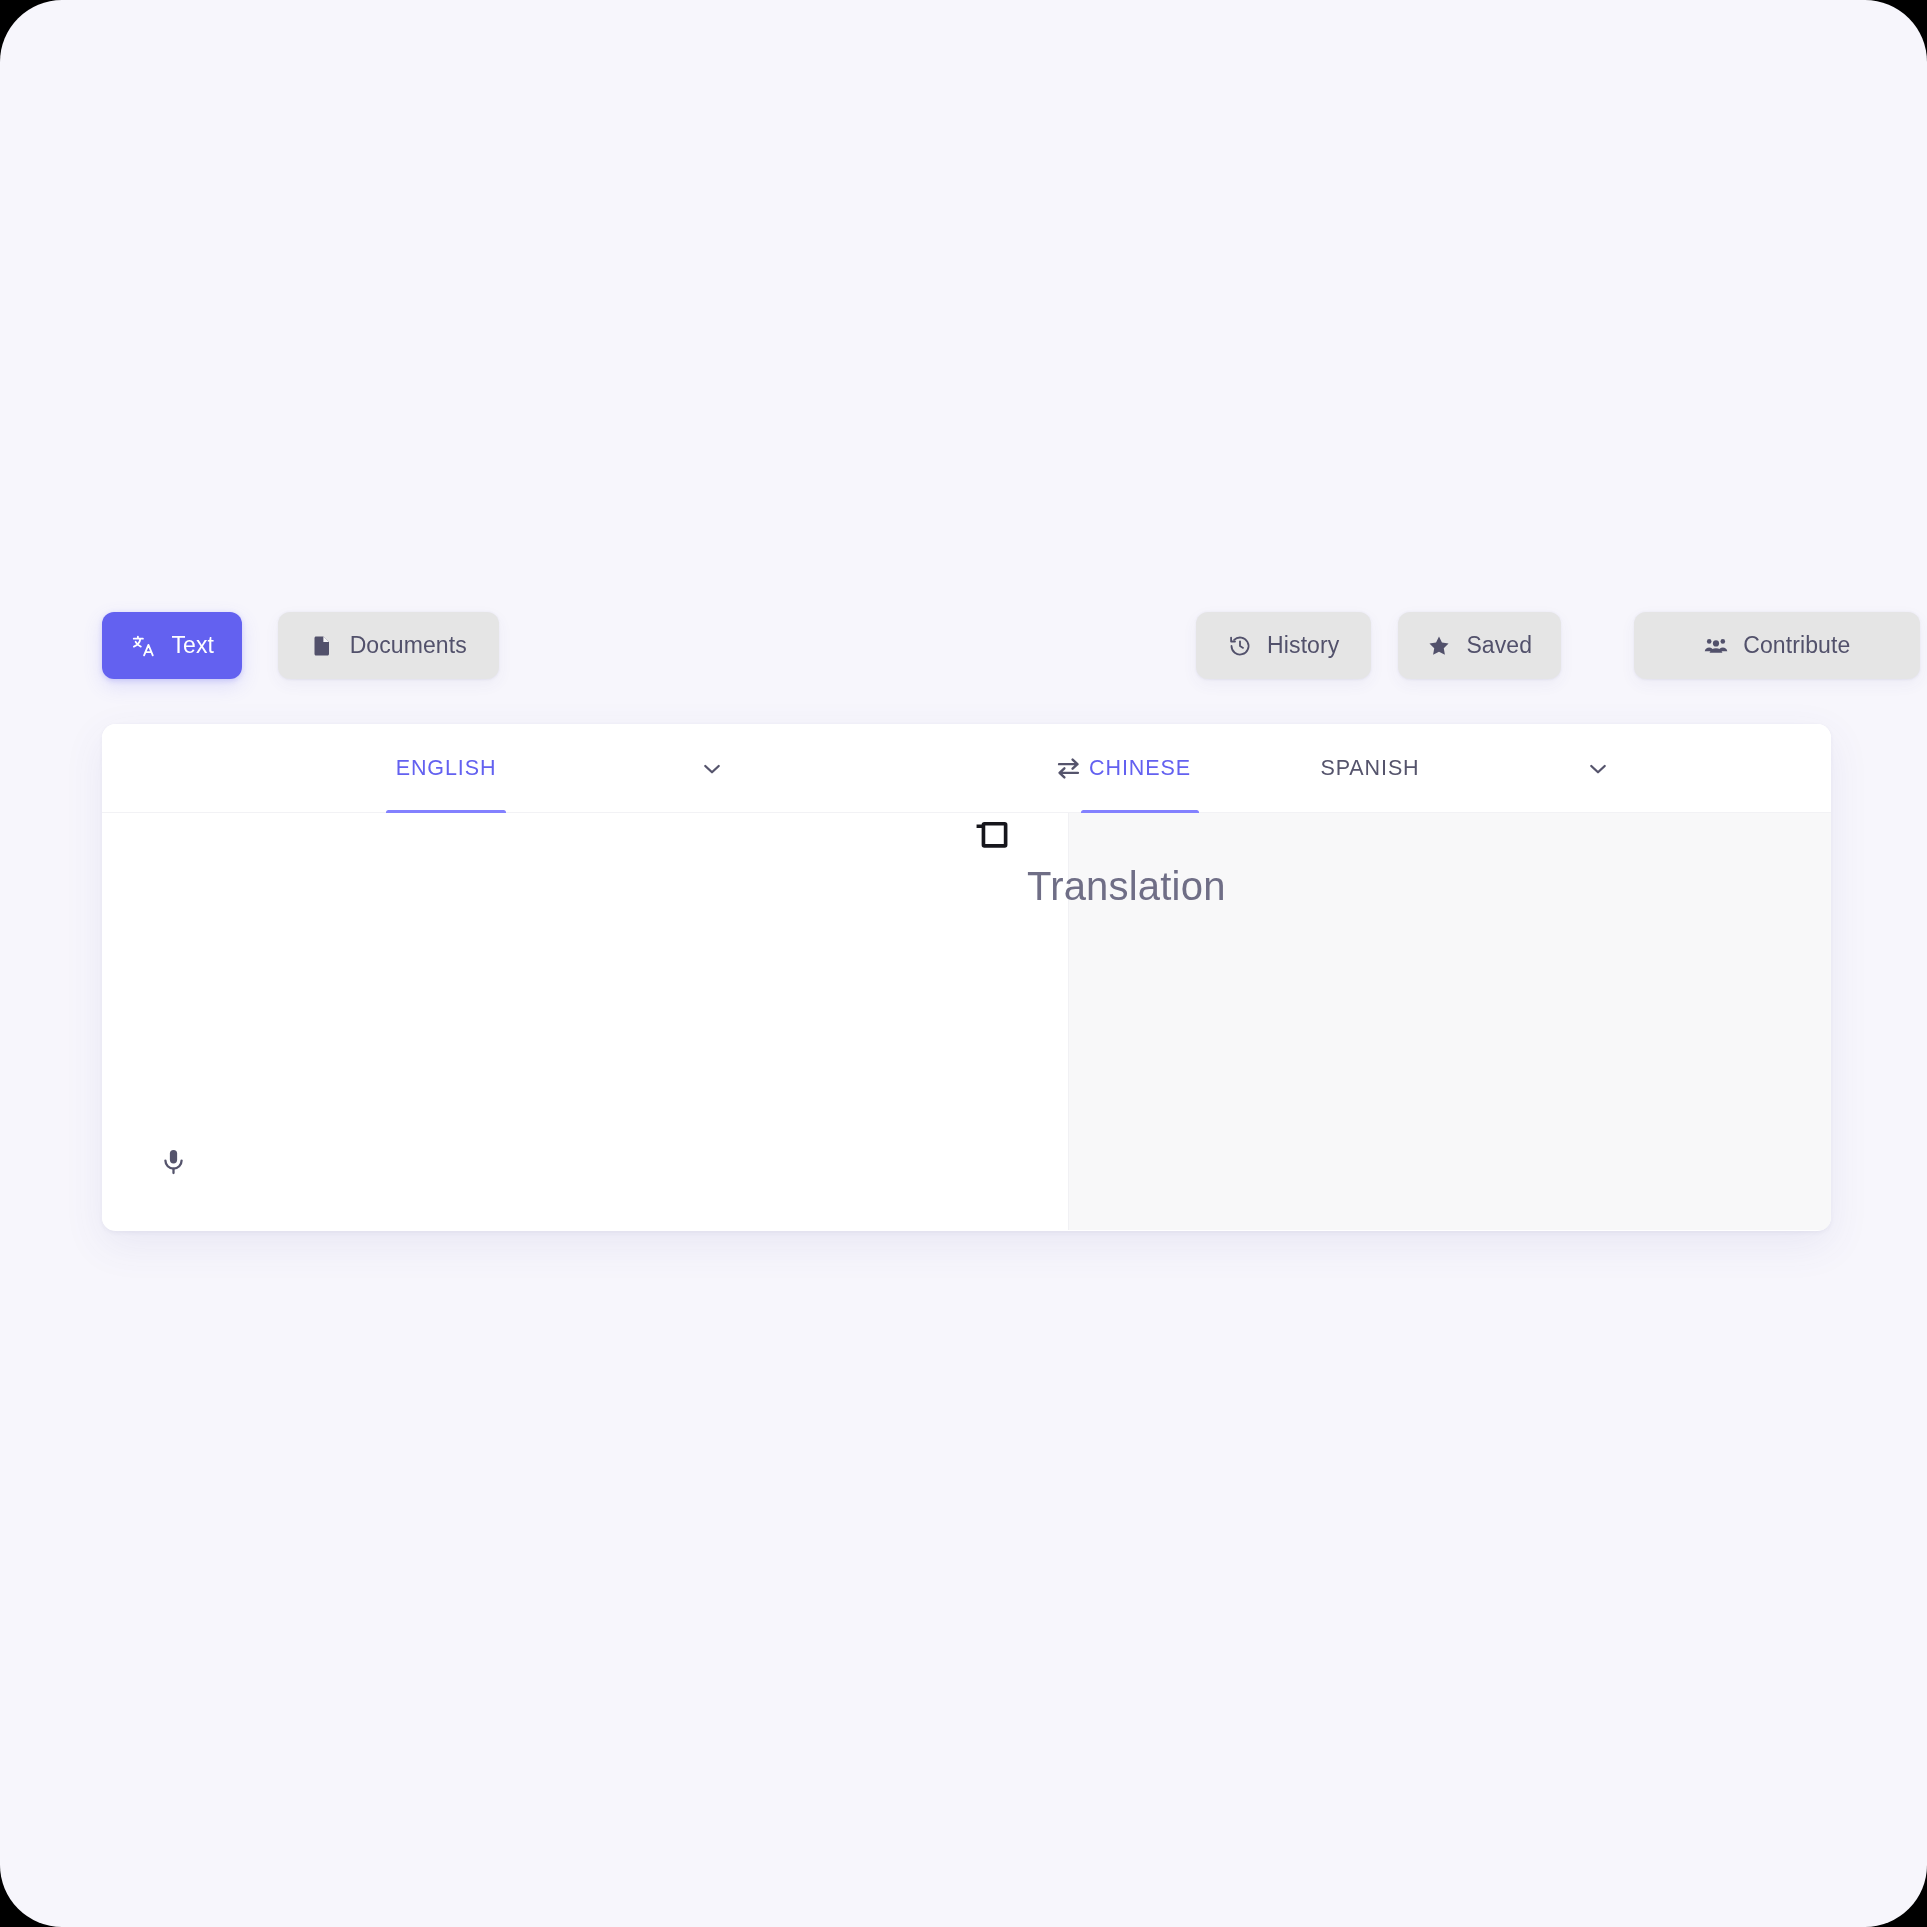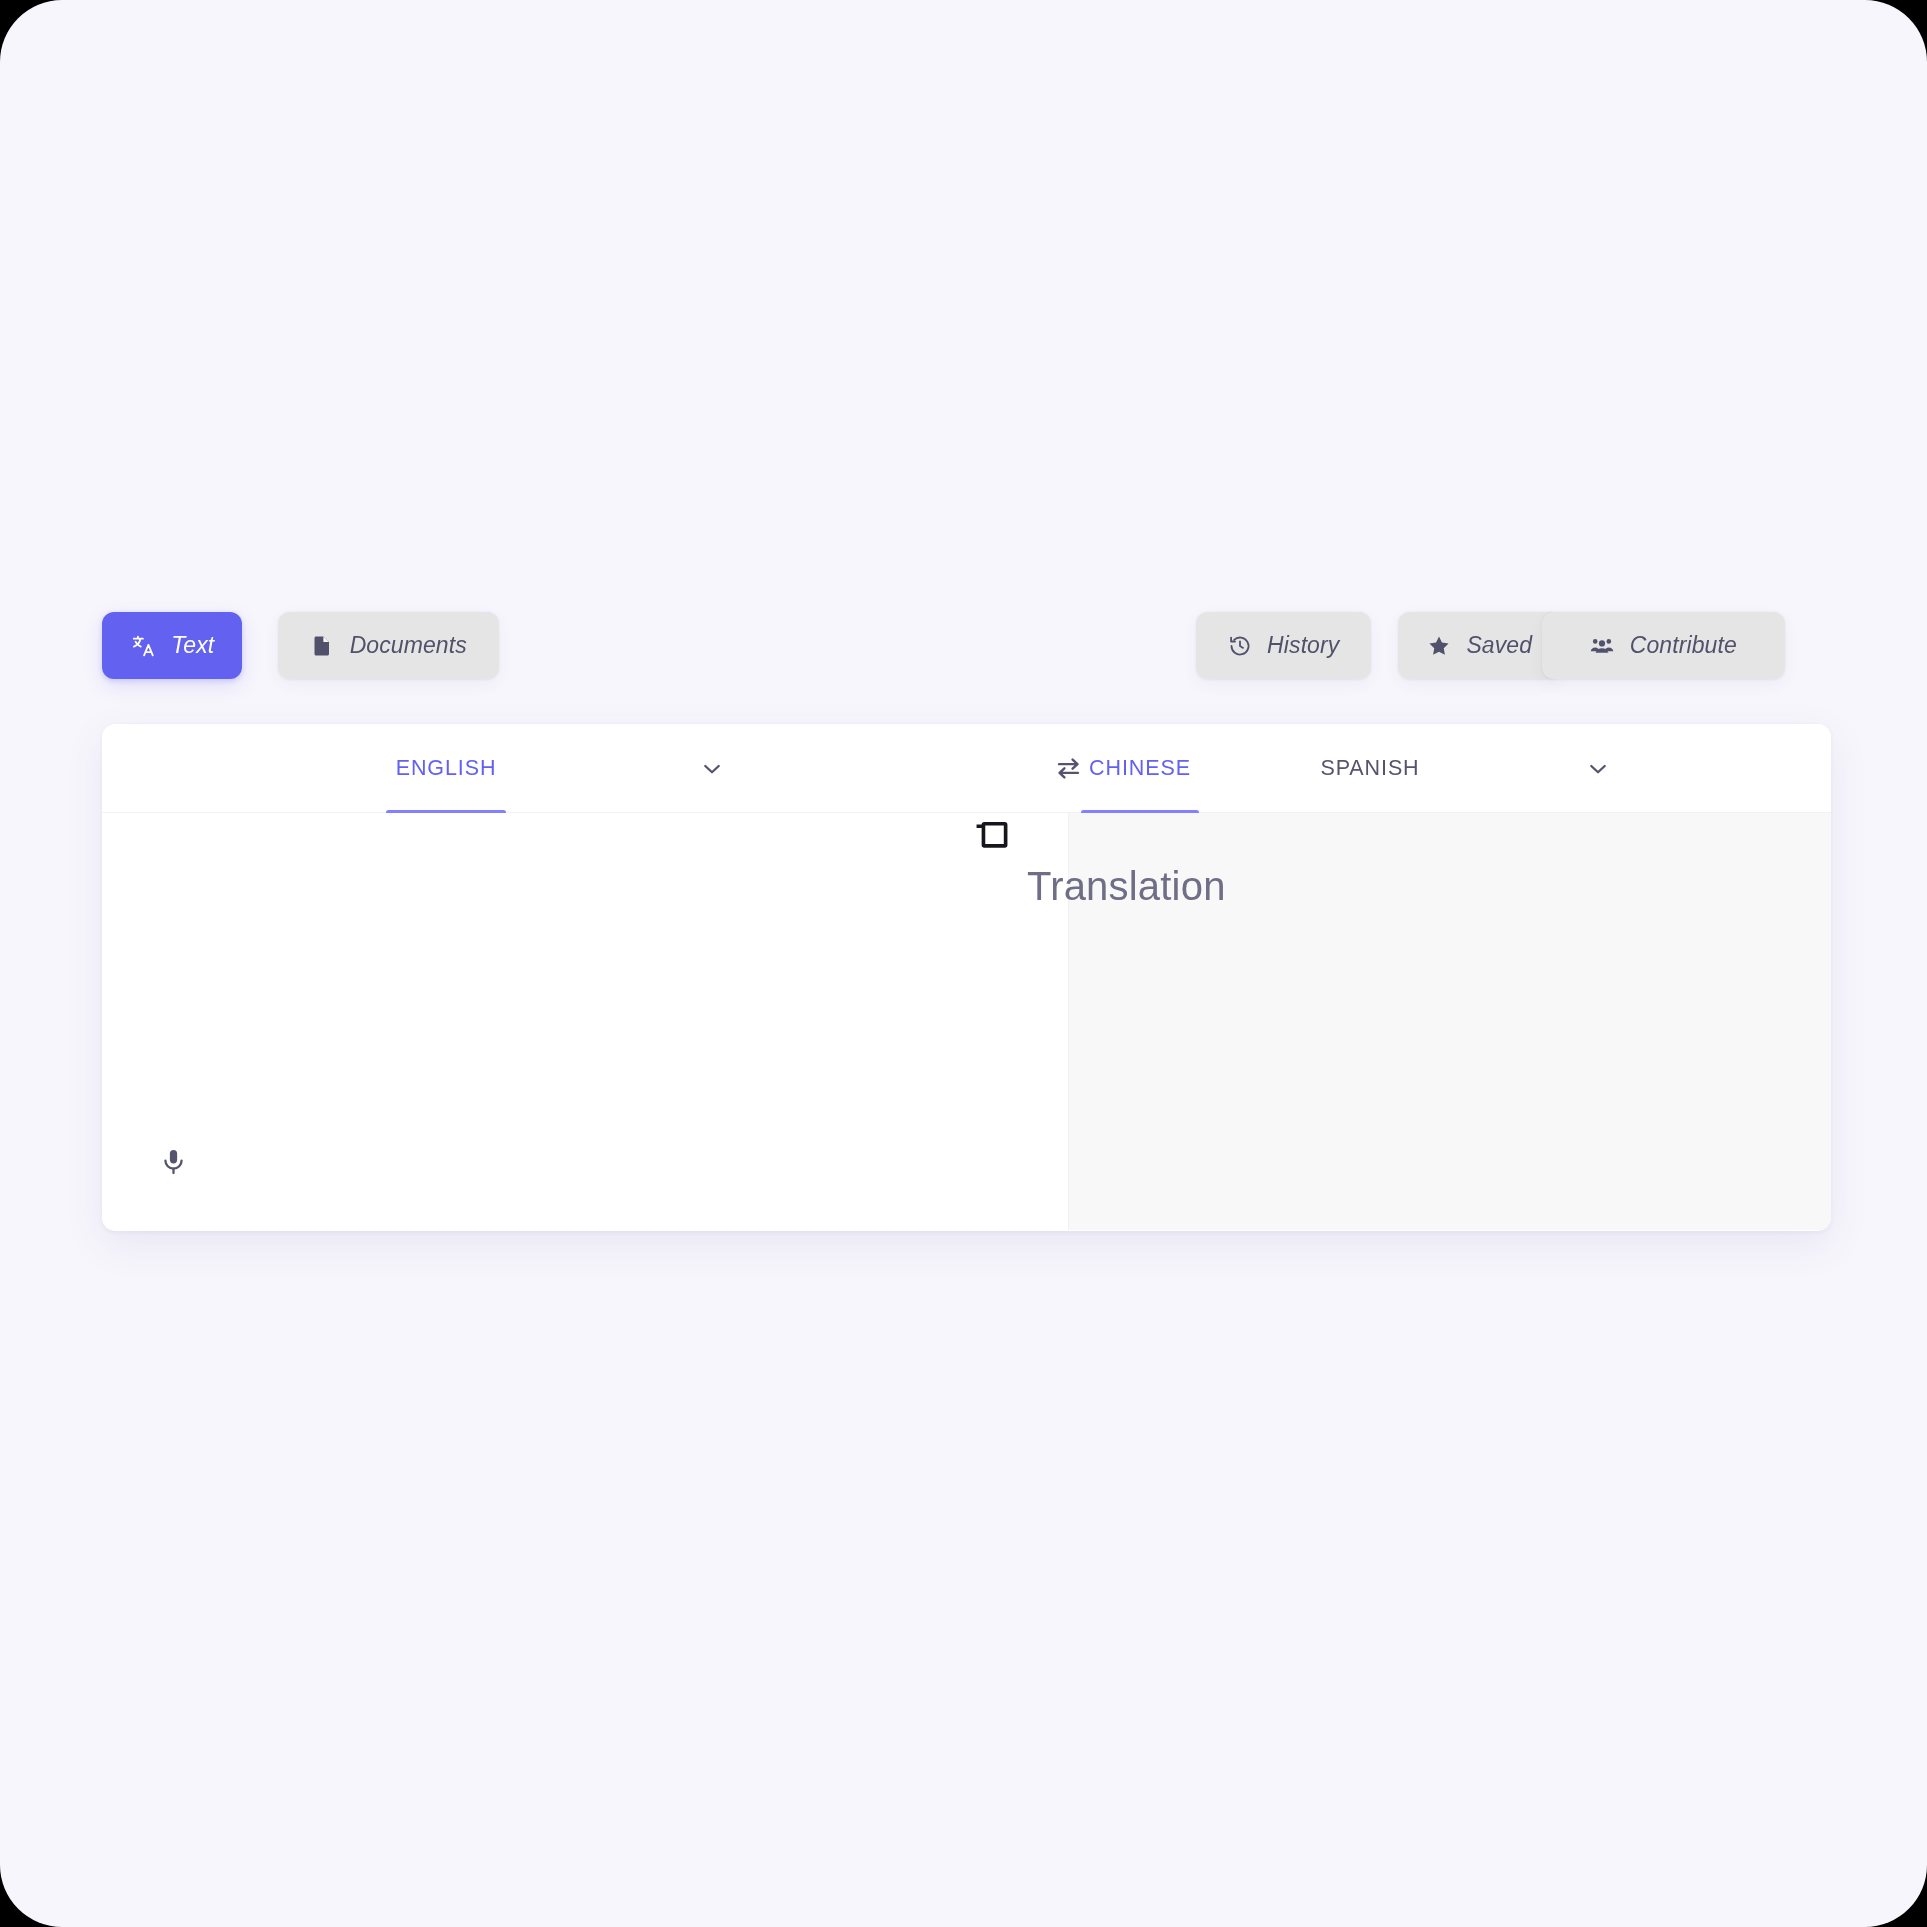--- a/index.html
+++ b/index.html
@@ -54,28 +54,28 @@
   .tb-btn.light {
     background: #e5e5e5;
     color: #52516b;
     box-shadow: 0 0.9px 2.6px rgba(60,58,110,0.07), 0 5.2px 15.5px rgba(80,76,150,0.055);
   }
   .tb-btn.primary {
     background: #6361f0;
     color: #ffffff;
     box-shadow: 0 1.7px 5.2px rgba(99,97,240,0.22), 0 6.9px 19px rgba(99,97,240,0.16);
   }
-  .tb-btn .lbl { white-space: nowrap; font-style: italic; }
+  .tb-btn .lbl { white-space: nowrap; }
   .tb-ico { display: flex; align-items: center; justify-content: center; flex: none; }
 
   #btn-text      { left: 0px;    width: 140px; }
   #btn-documents { left: 176px;  width: 221px; }
   #btn-history   { left: 1094px; width: 175px; }
   #btn-saved     { left: 1296px; width: 163px; }
-  #btn-contribute{ left: 1440px; width: 243px; }
+  #btn-contribute{ left: 1532px; width: 286px; }
 
   
   #card {
     position: absolute;
     left: 102px;
     top: 724px;
     width: 1729px;
     height: 507px;
     background: #ffffff;
     border-radius: 13.8px;

